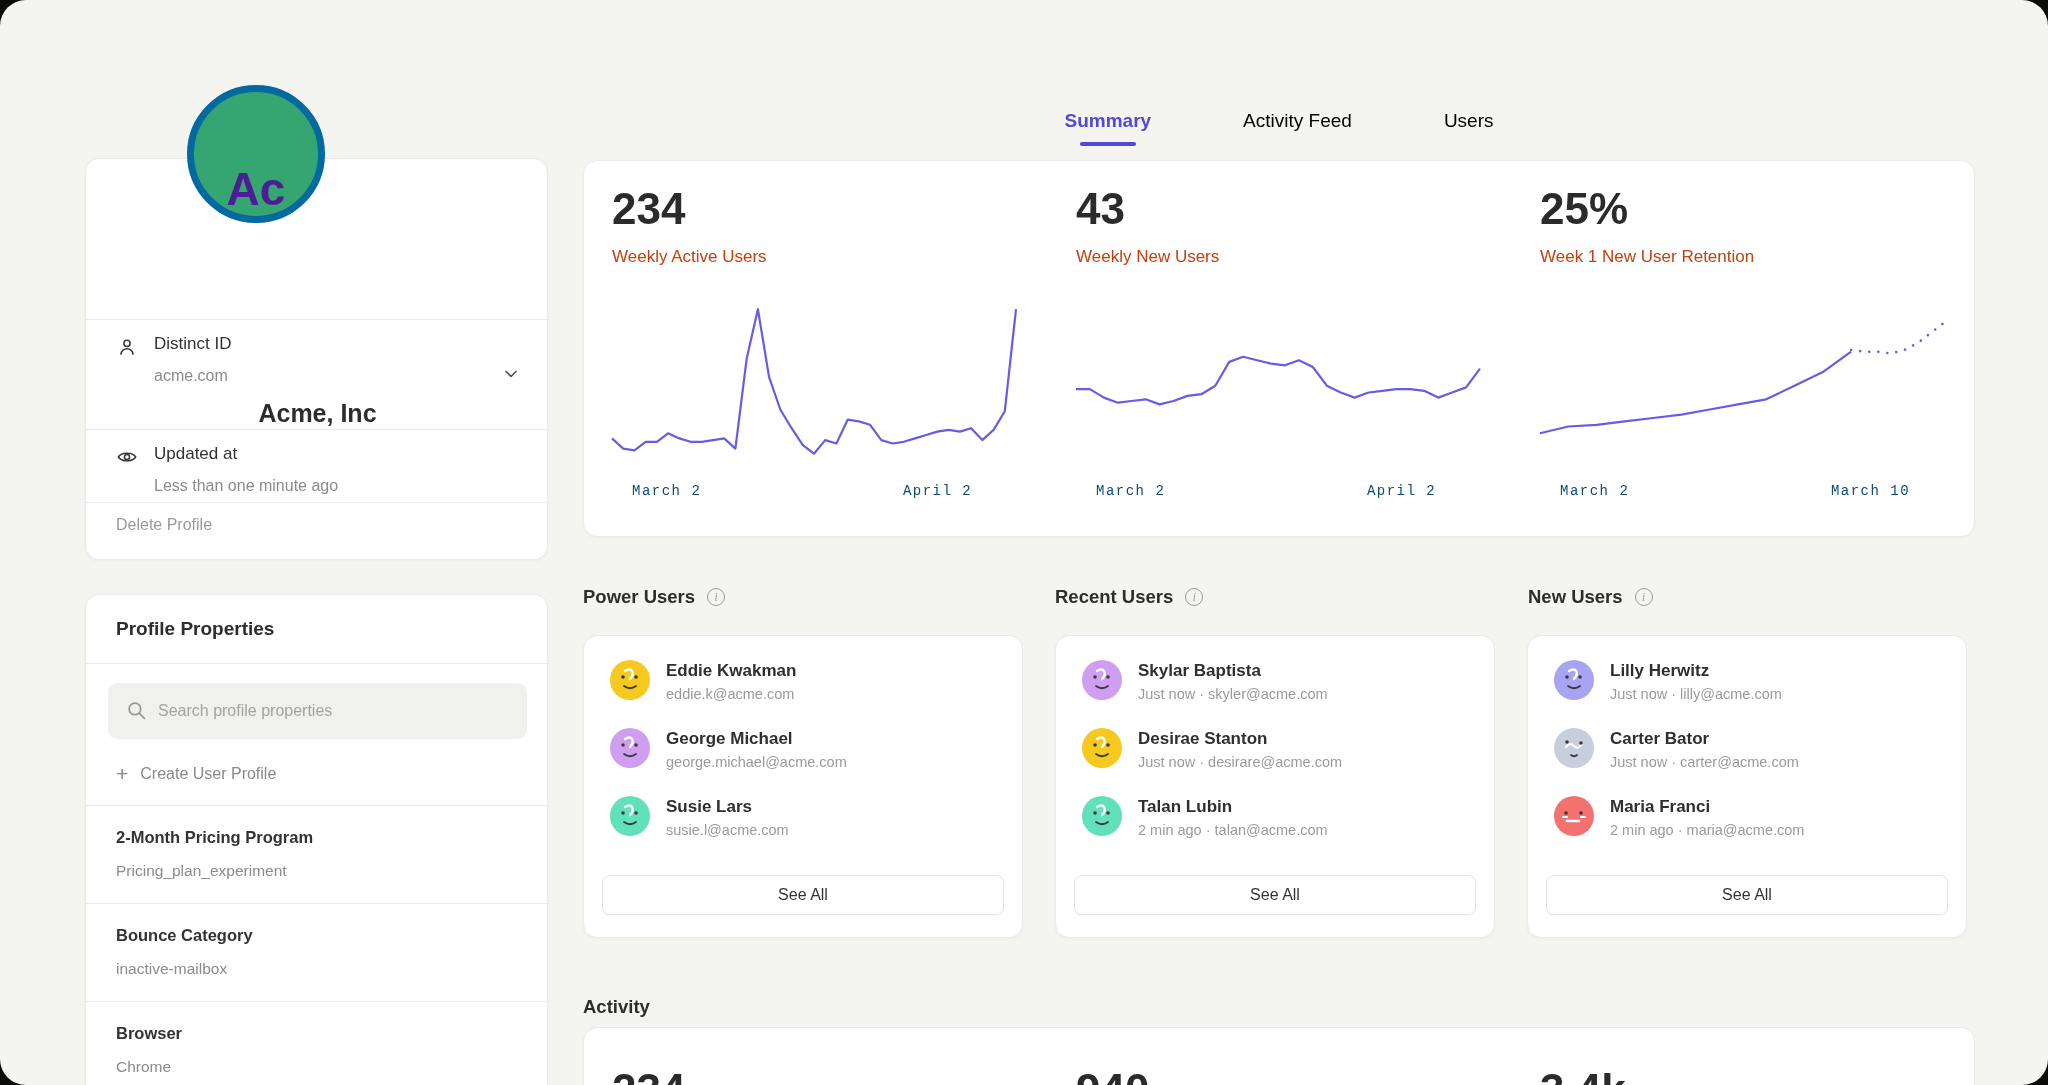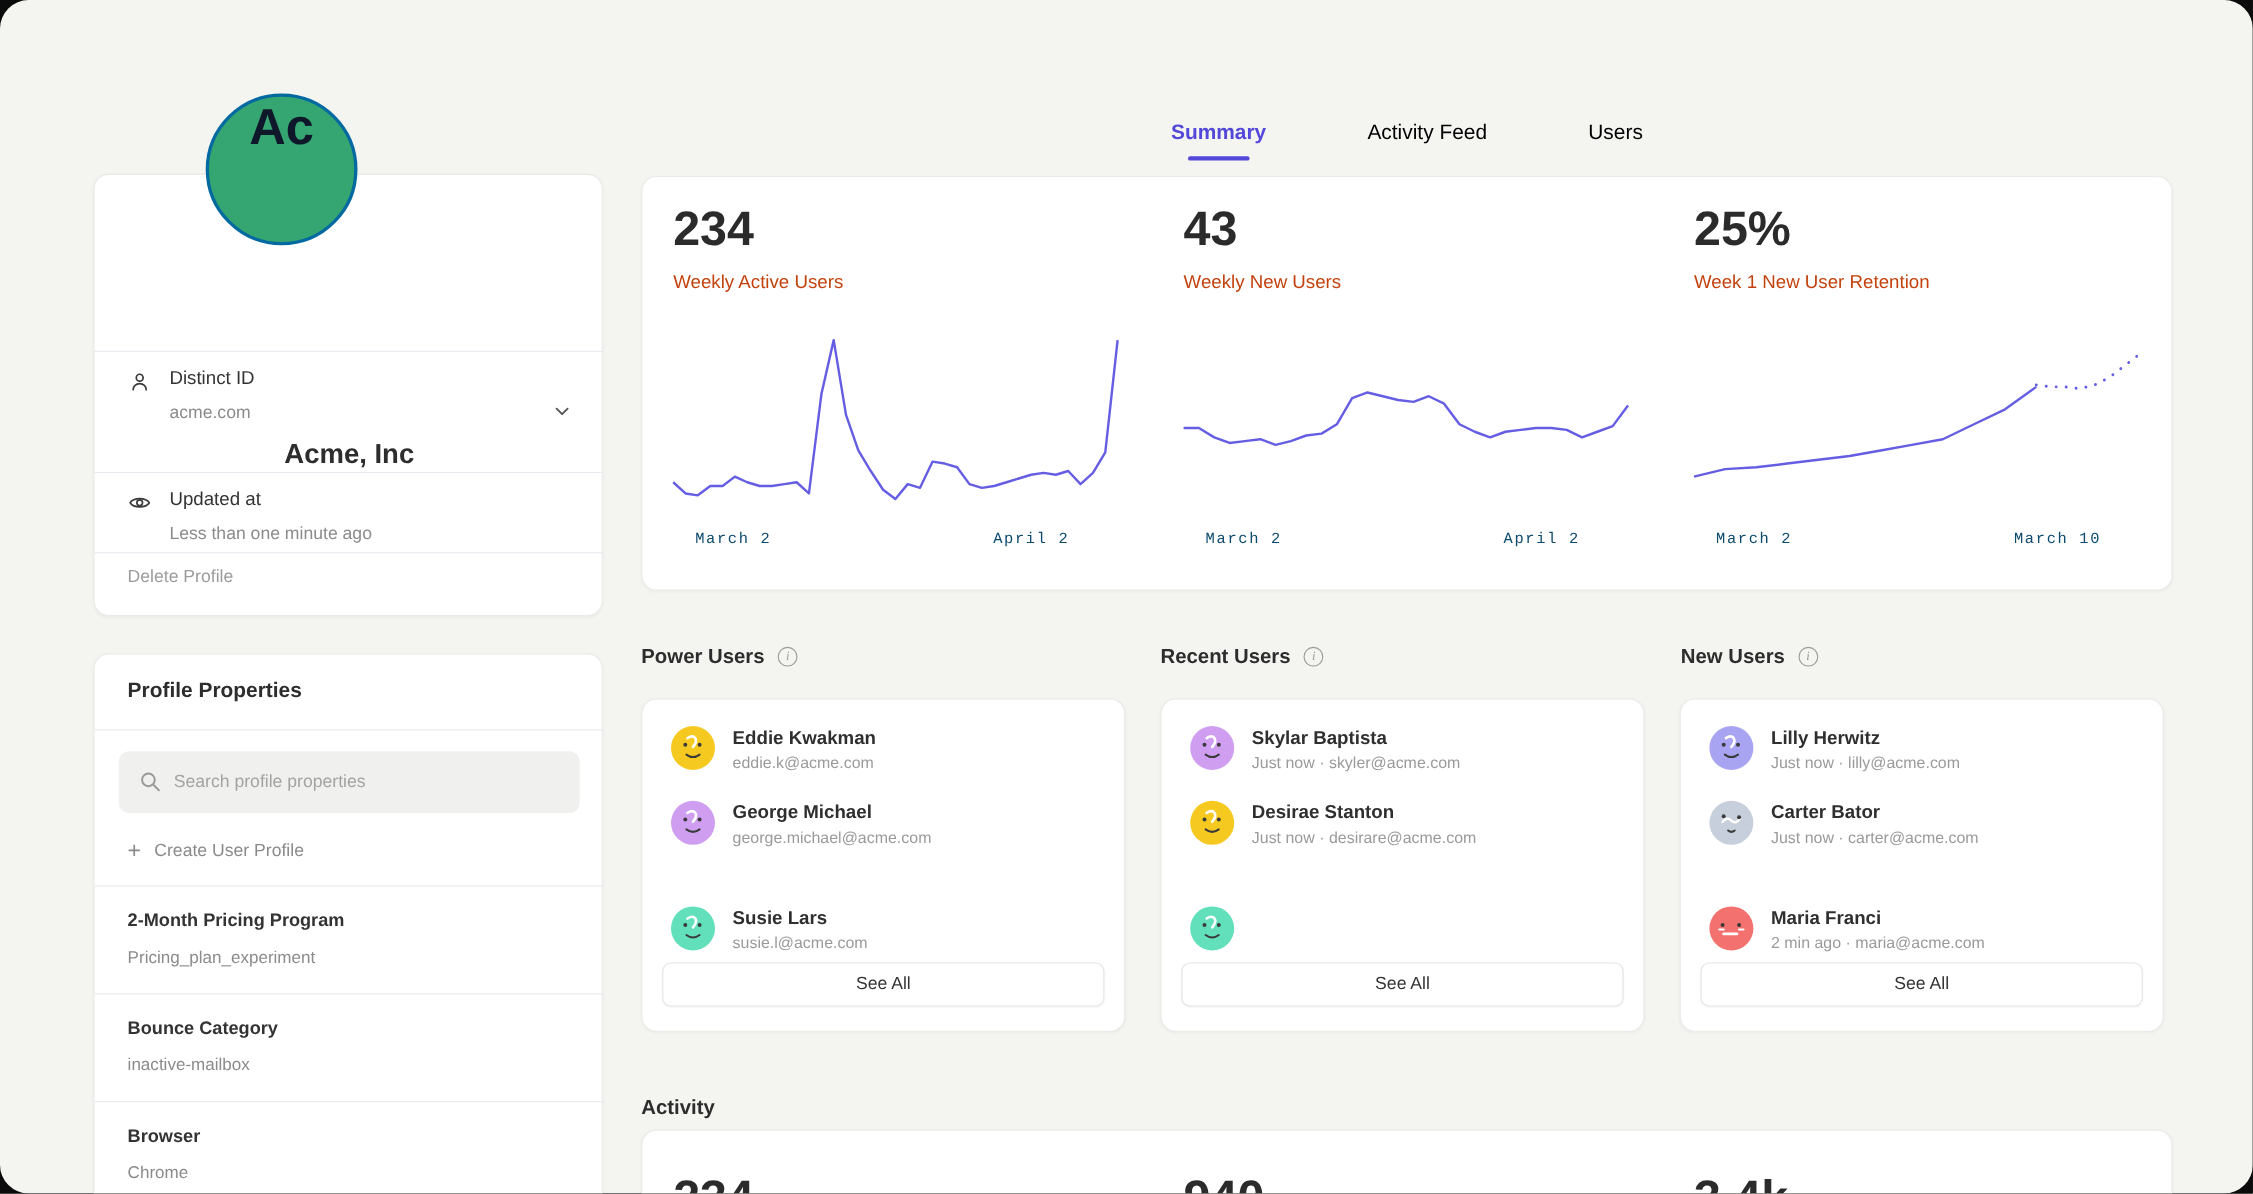--- a/index.html
+++ b/index.html
@@ -11,23 +11,23 @@
     color:#2f2f2f;
   }
   .card {
     position:absolute; background:#ffffff; border:1px solid #eaeae8;
     border-radius:14px; box-shadow:0 1px 3px rgba(0,0,0,0.04);
   }
   
   .profile-card { left:85px; top:158px; width:463px; height:402px; }
   .avatar-big {
     position:absolute; left:187px; top:85px; width:138px; height:138px;
-    border-radius:50%; background:#35a571; border:3px solid #0369a1;
-    display:flex; align-items:flex-start; justify-content:center; z-index:3;
-    color:#0f172a; font-size:46px; font-weight:700;
+    border-radius:50%; background:#35a571; border:7px solid #0369a1;
+    display:flex; align-items:flex-end; justify-content:center; z-index:3;
+    color:#4c1d95; font-size:46px; font-weight:700;
   }
   .company-name { position:absolute; left:0; top:240px; width:463px; text-align:center;
     font-size:25px; font-weight:700; color:#2d2d2d; }
   .pc-divider { position:absolute; left:0; width:463px; height:1px; background:#e9e9ef; }
   .field-row { position:absolute; left:0; width:463px; }
   .field-icon { position:absolute; left:30px; top:2px; width:22px; height:22px; color:#3a3a3a; }
   .field-label { position:absolute; left:68px; top:0; font-size:17px; font-weight:400; color:#333; }
   .field-value { position:absolute; left:68px; top:33px; font-size:16px; color:#8b8b8b; }
   .chevron { position:absolute; right:28px; top:30px; width:20px; height:20px; color:#555; cursor:pointer; }
   .delete-profile { position:absolute; left:30px; top:357px; font-size:16px; color:#9b9b9b; cursor:pointer; }
@@ -72,21 +72,21 @@
   
   .section-header { position:absolute; top:586px; display:flex; align-items:center; gap:12px;
     font-size:18.5px; font-weight:700; color:#2d2d2d; }
   .sh0 { left:583px; } .sh1 { left:1055px; } .sh2 { left:1528px; }
   .info-icon { width:18px; height:18px; border:1.5px solid #9b9b9b; border-radius:50%;
     color:#9b9b9b; font-size:11.5px; font-weight:400; font-family:"Liberation Serif", serif; font-style:italic;
     display:flex; align-items:center; justify-content:center; cursor:pointer; }
   .user-card { top:635px; width:440px; height:303px; }
   .uc0 { left:583px; } .uc1 { left:1055px; } .uc2 { left:1527px; }
   .user-row { position:absolute; left:26px; width:388px; height:48px; display:flex; gap:16px; cursor:pointer; }
-  .ur0 { top:24px; } .ur1 { top:92px; } .ur2 { top:160px;margin-top:28px; }
+  .ur0 { top:24px; } .ur1 { top:92px; } .ur2 { top:160px; }
   .u-avatar { width:40px; height:40px; border-radius:50%; flex:0 0 40px; position:relative; }
   .u-avatar svg { position:absolute; inset:0; }
   .u-name { font-size:17px; font-weight:700; color:#2f2f2f; margin-top:1px; }
   .u-sub  { font-size:14.5px; color:#9a9a9a; margin-top:5px; }
   .see-all { position:absolute; left:18px; right:18px; bottom:22px; height:40px;
     background:#fff; border:1px solid #e4e4e2; border-radius:8px; box-shadow:0 1px 2px rgba(0,0,0,0.04);
     font-size:16px; color:#333; display:flex; align-items:center; justify-content:center; cursor:pointer; }
   
   .activity-header { position:absolute; left:583px; top:985px; font-size:18.5px; font-weight:700; color:#2d2d2d;margin-top:11px; }
   .activity-card { left:583px; top:1027px; width:1392px; height:300px; }
@@ -324,20 +324,24 @@
     </div>
     <div class="user-row ur2">
       <span class="u-avatar" style="background: rgb(98, 224, 188);">
         <svg viewBox="0 0 40 40">
             <path d="M15 11 C21 7, 26 12, 20 19" stroke="#ffffff" stroke-width="2.4" fill="none" stroke-linecap="round"></path>
             <circle cx="13" cy="17" r="1.8" fill="#3a3a3a"></circle>
             <circle cx="26" cy="17" r="1.8" fill="#3a3a3a"></circle>
             <path d="M14 26 q6 4.5 12 0" stroke="#3a3a3a" stroke-width="1.8" fill="none" stroke-linecap="round"></path>
           </svg>
       </span>
+      <span>
+        <div class="u-name">Talan Lubin</div>
+        <div class="u-sub">2 min ago · talan@acme.com</div>
+      </span>
     </div>
     <div class="see-all">See All</div>
   </div>
 
   <div class="card user-card uc2">
     <div class="user-row ur0">
       <span class="u-avatar" style="background: rgb(169, 164, 242);">
         <svg viewBox="0 0 40 40">
             <path d="M15 11 C21 7, 26 12, 20 19" stroke="#ffffff" stroke-width="2.4" fill="none" stroke-linecap="round"></path>
             <circle cx="13" cy="17" r="1.8" fill="#3a3a3a"></circle>

